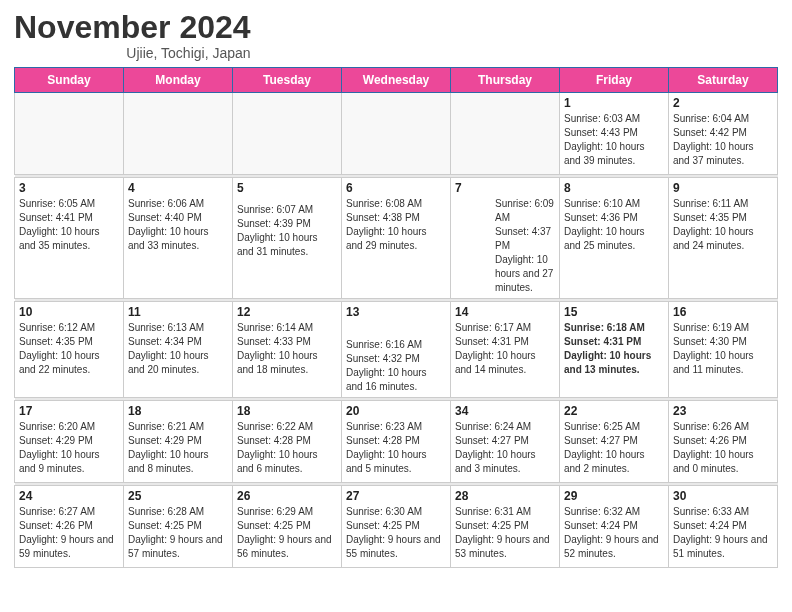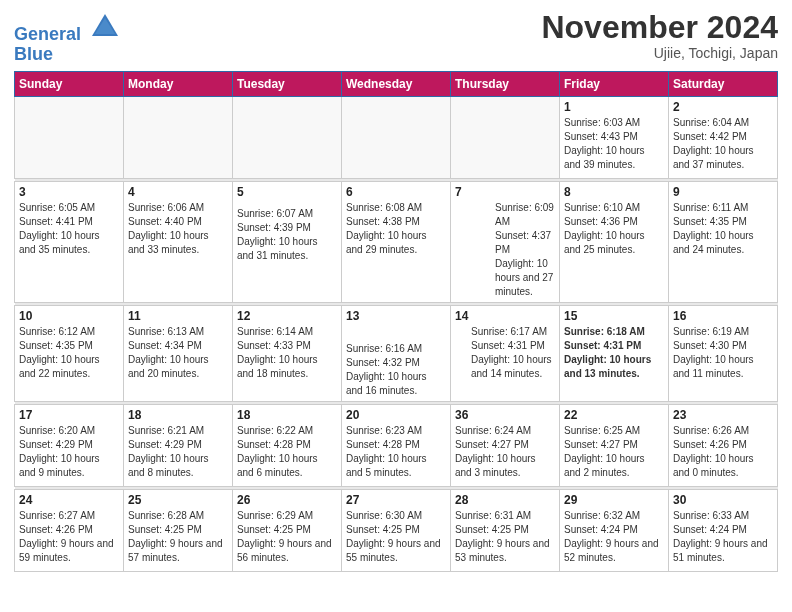--- a/index.html
+++ b/index.html
@@ -50,26 +50,26 @@
     .location {
       font-size: 14px;
       color: #555;
     }
     .calendar {
       width: 100%;
       border-collapse: collapse;
       table-layout: fixed;
     }
     .calendar th {
-      background: #be185d;
+      background: #ec4899;
       color: #fff;
       font-size: 12px;
       font-weight: bold;
       padding: 5px 4px;
-      text-align: left;
+      text-align: center;
       border: 1px solid #2d69a8;
     }
     .calendar td {
       border: 1px solid #ccc;
       vertical-align: top;
       padding: 3px 4px;
       font-size: 10px;
       height: 82px;
       background: #fff;
     }
@@ -87,32 +87,20 @@
       color: #333;
       font-size: 10px;
       line-height: 1.4;
     }
   </style>
 </head>
 <body>
 
 <div class="container">
   <div class="header">
-    <div class="logo">
-      <div>
-        <div class="logo-text">
-          <span>General</span>
-          <svg class="logo-icon" viewBox="0 0 30 30" xmlns="http://www.w3.org/2000/svg">
-            <polygon points="15,4 28,26 2,26" fill="#3a7abf"></polygon>
-            <polygon points="15,8 25,24 5,24" fill="#5a9ad5" opacity="0.5"></polygon>
-          </svg>
-        </div>
-        <div class="logo-text" style="color:#3a7abf;">Blue</div>
-      </div>
-    </div>
     <div class="title-block">
       <div class="month-title">November 2024</div>
       <div class="location">Ujiie, Tochigi, Japan</div>
     </div>
   </div>
 
   <table class="calendar">
     <thead>
       <tr>
       <th>Sunday</th>
@@ -226,21 +214,21 @@
 Daylight: 10 hours and 18 minutes.</div>
           </td>
           <td>
             <span class="day-number">13</span>
             <div class="day-info" style="white-space: pre-line; margin-top: 19px;">Sunrise: 6:16 AM
 Sunset: 4:32 PM
 Daylight: 10 hours and 16 minutes.</div>
           </td>
           <td>
             <span class="day-number">14</span>
-            <div class="day-info" style="white-space: pre-line; margin-left: 16px;">Sunrise: 6:17 AM
+            <div class="day-info" style="white-space: pre-line;">Sunrise: 6:17 AM
 Sunset: 4:31 PM
 Daylight: 10 hours and 14 minutes.</div>
           </td>
           <td>
             <span class="day-number">15</span>
             <div class="day-info" style="white-space: pre-line; font-weight: bold;">Sunrise: 6:18 AM
 Sunset: 4:31 PM
 Daylight: 10 hours and 13 minutes.</div>
           </td>
           <td>
@@ -278,21 +266,21 @@
 Sunset: 4:28 PM
 Daylight: 10 hours and 6 minutes.</div>
           </td>
           <td>
             <span class="day-number">20</span>
             <div class="day-info" style="white-space: pre-line;">Sunrise: 6:23 AM
 Sunset: 4:28 PM
 Daylight: 10 hours and 5 minutes.</div>
           </td>
           <td>
-            <span class="day-number">36</span>
+            <span class="day-number">34</span>
             <div class="day-info" style="white-space: pre-line;">Sunrise: 6:24 AM
 Sunset: 4:27 PM
 Daylight: 10 hours and 3 minutes.</div>
           </td>
           <td>
             <span class="day-number">22</span>
             <div class="day-info" style="white-space: pre-line;">Sunrise: 6:25 AM
 Sunset: 4:27 PM
 Daylight: 10 hours and 2 minutes.</div>
           </td>

